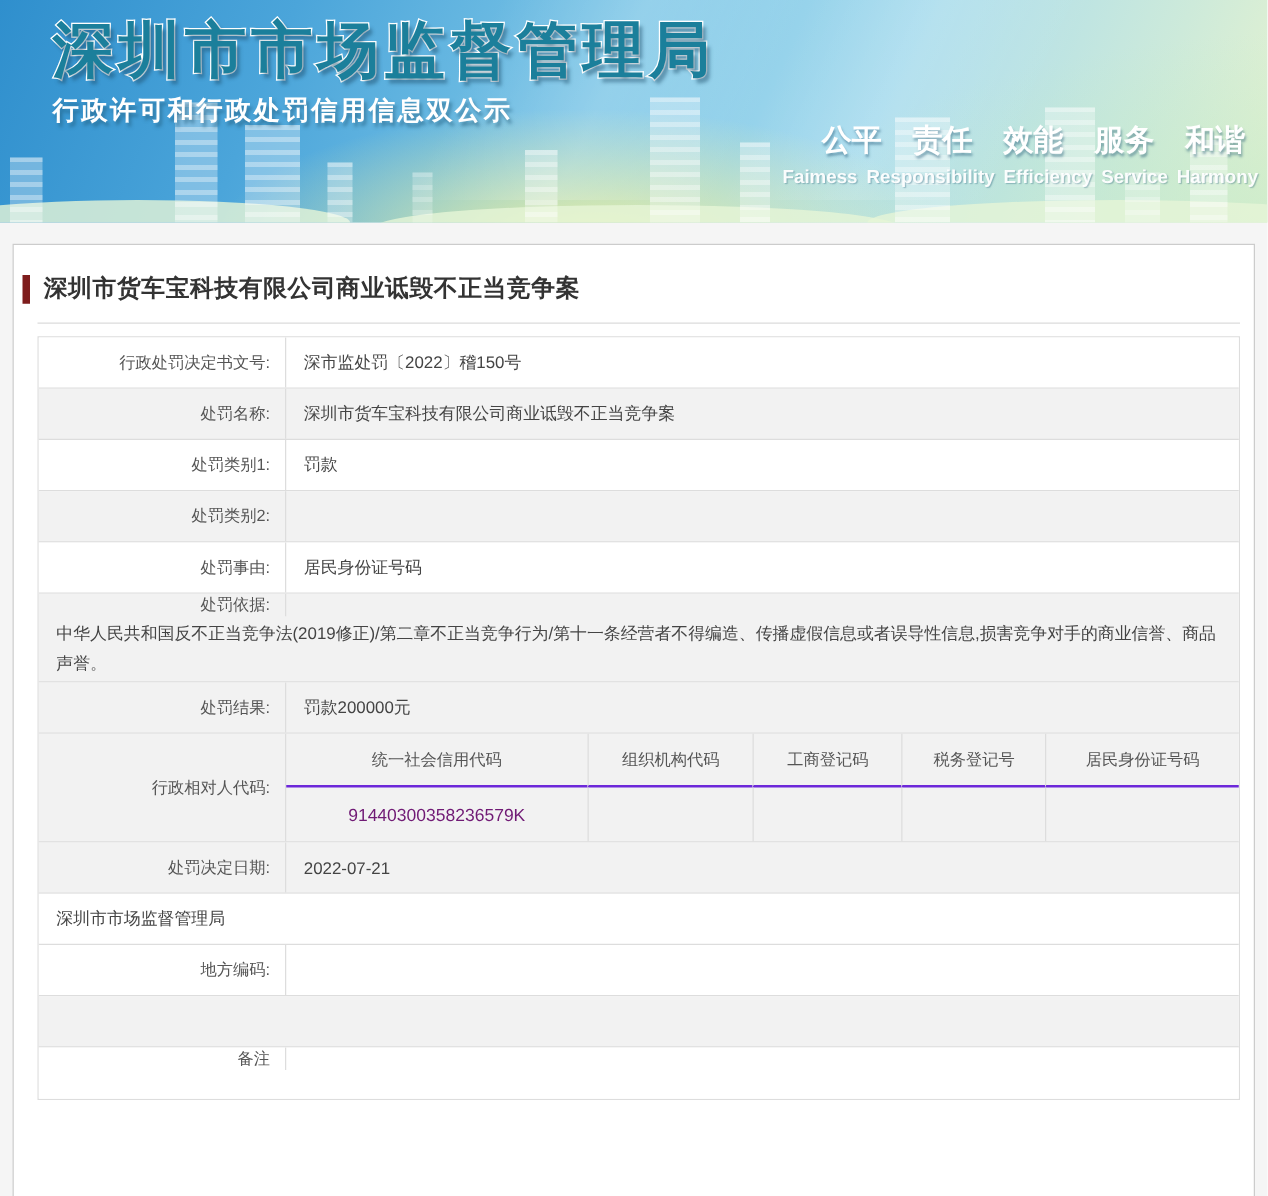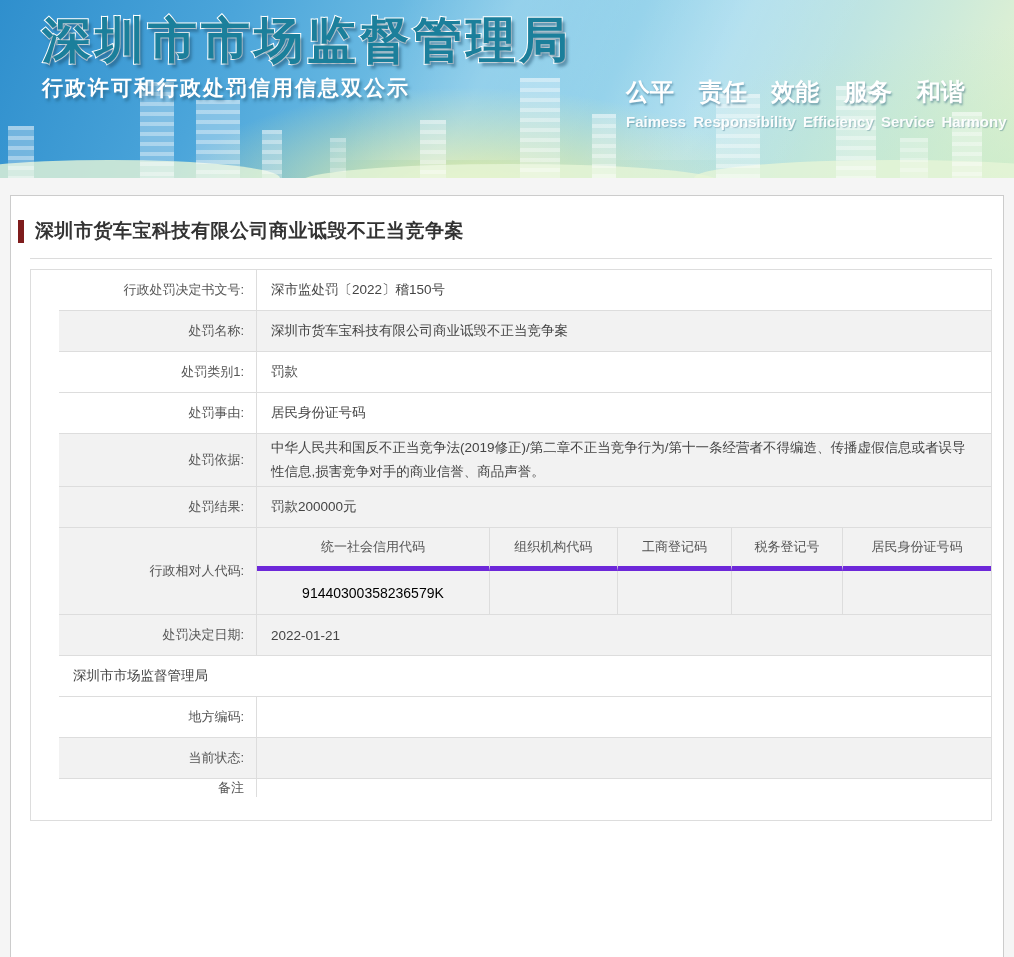--- a/index.html
+++ b/index.html
@@ -42,46 +42,46 @@
     text-shadow:3px 4px 3px rgba(25,70,100,.45);
     white-space:nowrap;
   }
   .banner-sub {
     position:absolute; left:42px; top:74px;
     font-size:21px; font-weight:bold; letter-spacing:2px;
     color:#ffffff;
     text-shadow:2px 3px 3px rgba(30,85,115,.55);
     white-space:nowrap;
   }
-  .slogans { position:absolute; left:626px; top:76px; width:370px; }
+  .slogans { position:absolute; left:626px; top:96px; width:370px;text-align:right; }
   .slogan-cn {
     font-size:24px; font-weight:bold; color:#ffffff; word-spacing:18px;
     text-shadow:1px 2px 2px rgba(30,85,115,.45); white-space:nowrap;
   }
   .slogan-en {
     margin-top:5px; font-size:15px; font-weight:bold; color:rgba(255,255,255,.95);
     word-spacing:3px; text-shadow:1px 1px 1px rgba(30,85,115,.35); white-space:nowrap;
   }
 
   
   .panel {
     margin:17px 10px 0 10px; background:#ffffff; border:1px solid #cccccc;
     padding:22px 11px 20px 7px; height:1000px;
   }
   .page-title-row { display:flex; align-items:center; }
   .red-bar { width:6px; height:23px; background:#7e1c1c; margin-right:11px; flex:none; }
   .page-title { font-size:19px; font-weight:bold; color:#333333; letter-spacing:.5px; }
   .rule { border:none; border-top:1px solid #dcdcdc; margin:14px 0 10px 12px; }
 
   
-  .ptable { margin-left:12px; border:1px solid #dddddd; background:#fff;padding-left:28px; }
+  .ptable { margin-left:12px; border:1px solid #dddddd; background:#fff; }
   .trow { display:flex; border-bottom:1px solid #dddddd; background:#ffffff; height:41px; }
   .trow:last-child { border-bottom:none;flex-direction:column; }
   .trow.shaded { background:#f2f2f2; }
-  .trow.tall { height:auto; min-height:41px; }
+  .trow.tall { height:auto; min-height:41px;flex-direction:column; }
   .trow.coderow { height:87px; }
   .tlabel {
     width:198px; flex:none; border-right:1px solid #dddddd;
     display:flex; align-items:center; justify-content:flex-end;
     padding:0 12px; font-size:13px; color:#555555; white-space:nowrap;
   }
   .tvalue {
     flex:1; display:flex; align-items:center;
     padding:2px 14px; font-size:13.5px; color:#444444;
   }
@@ -89,22 +89,22 @@
   .code-grid {
     flex:1; display:grid;
     grid-template-columns:31.6% 17.4% 15.6% 15.1% 20.3%;
     grid-template-rows:43px 43px;
   }
   .code-cell {
     display:flex; align-items:center; justify-content:center;
     font-size:13px; color:#555555; border-left:1px solid #dddddd;
   }
   .code-cell.c0 { border-left:none; }
-  .code-cell.head { border-bottom:5px solid #6d28d9; }
-  .code-cell.val { font-size:14px; color:#000000; }
+  .code-cell.head { border-bottom:2px solid #6d28d9; }
+  .code-cell.val { font-size:14px; color:#701a75; }
 </style>
 </head>
 <body>
 
 <div class="banner">
   <div class="ray"></div>
   <div class="skyline">
     <div class="hill" style="left:-60px;"></div>
     <div class="hill" style="left:300px; width:420px; bottom:-22px;"></div>
     <div class="hill" style="right:-80px; width:400px;"></div>
@@ -146,20 +146,24 @@
     <div class="trow shaded">
       <div class="tlabel">处罚名称:</div>
       <div class="tvalue">深圳市货车宝科技有限公司商业诋毁不正当竞争案</div>
     </div>
 
     <div class="trow">
       <div class="tlabel">处罚类别1:</div>
       <div class="tvalue">罚款</div>
     </div>
 
+    <div class="trow shaded">
+      <div class="tlabel">处罚类别2:</div>
+      <div class="tvalue"></div>
+    </div>
 
     <div class="trow">
       <div class="tlabel">处罚事由:</div>
       <div class="tvalue">居民身份证号码</div>
     </div>
 
     <div class="trow shaded tall">
       <div class="tlabel">处罚依据:</div>
       <div class="tvalue">中华人民共和国反不正当竞争法(2019修正)/第二章不正当竞争行为/第十一条经营者不得编造、传播虚假信息或者误导性信息,损害竞争对手的商业信誉、商品声誉。</div>
     </div>
@@ -182,34 +186,33 @@
         <div class="code-cell val"></div>
         <div class="code-cell val"></div>
         <div class="code-cell val"></div>
         <div class="code-cell val"></div>
       </div>
     </div>
 
 
     <div class="trow shaded">
       <div class="tlabel">处罚决定日期:</div>
-      <div class="tvalue">2022-01-21</div>
+      <div class="tvalue">2022-07-21</div>
     </div>
 
     <div class="trow">
       <div class="tvalue">深圳市市场监督管理局</div>
     </div>
 
     <div class="trow">
       <div class="tlabel">地方编码:</div>
       <div class="tvalue"></div>
     </div>
 
     <div class="trow shaded">
-      <div class="tlabel">当前状态:</div>
       <div class="tvalue"></div>
     </div>
 
     <div class="trow">
       <div class="tlabel">备注</div>
       <div class="tvalue"></div>
     </div>
 
   </div>
 </div>

